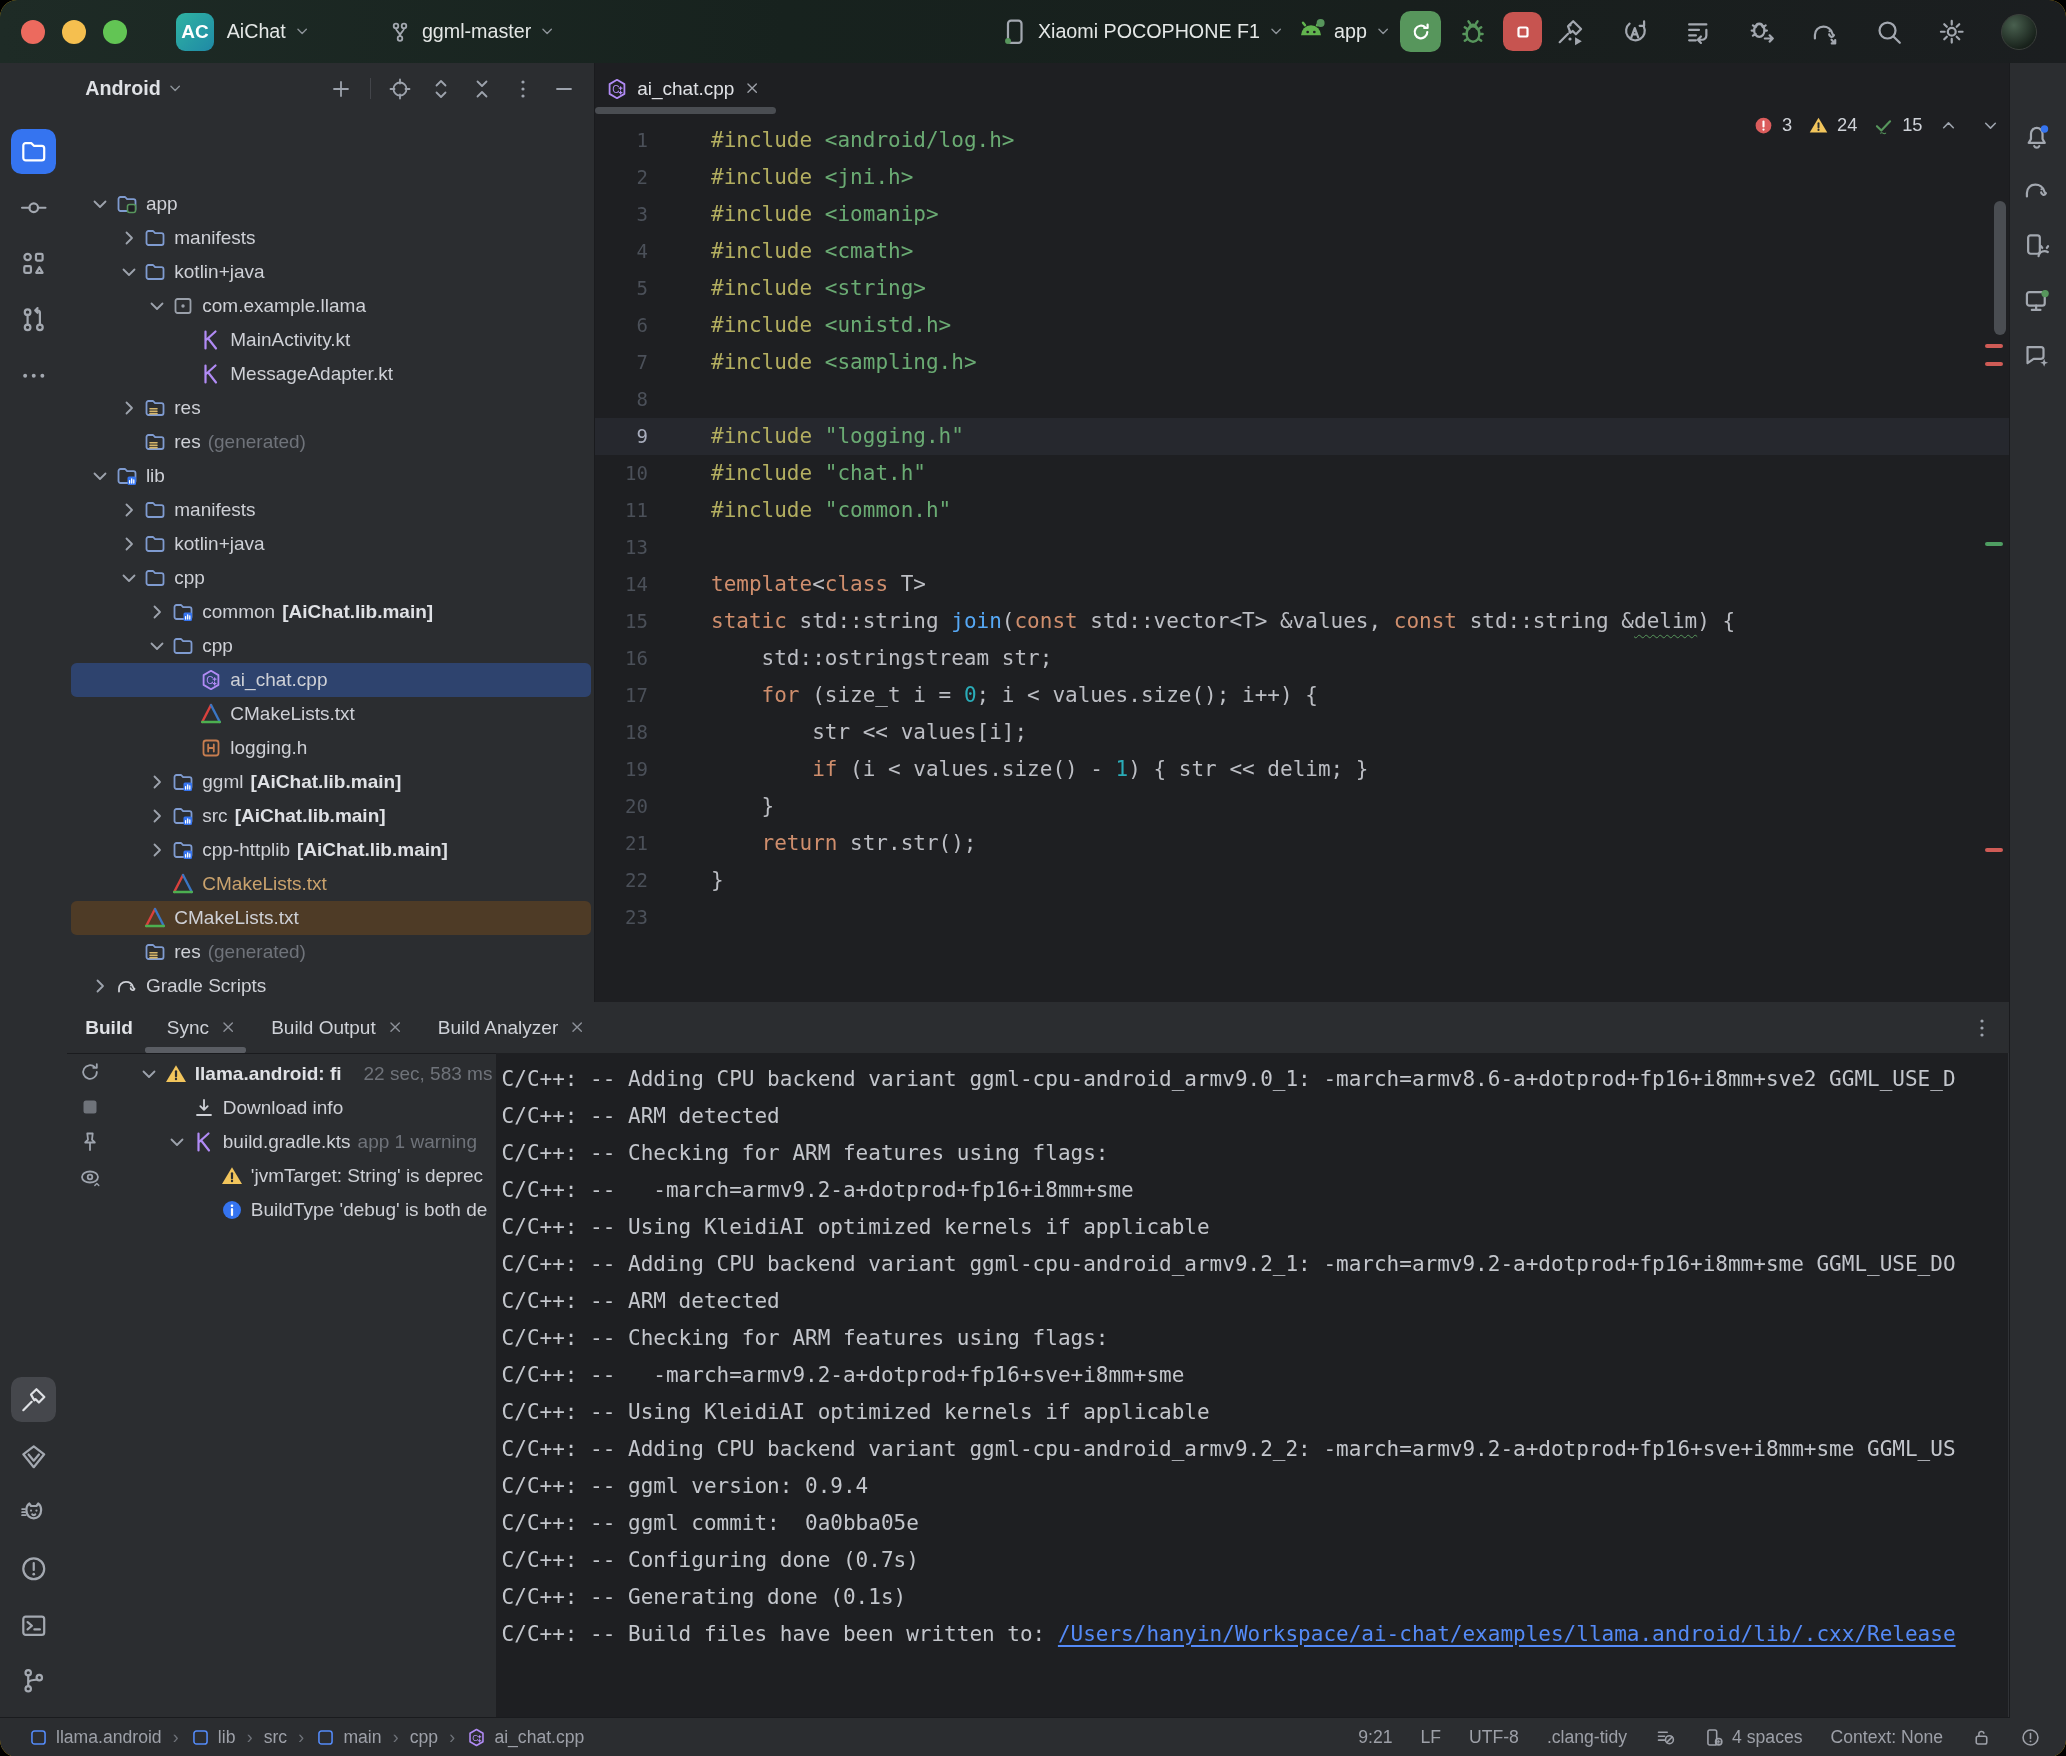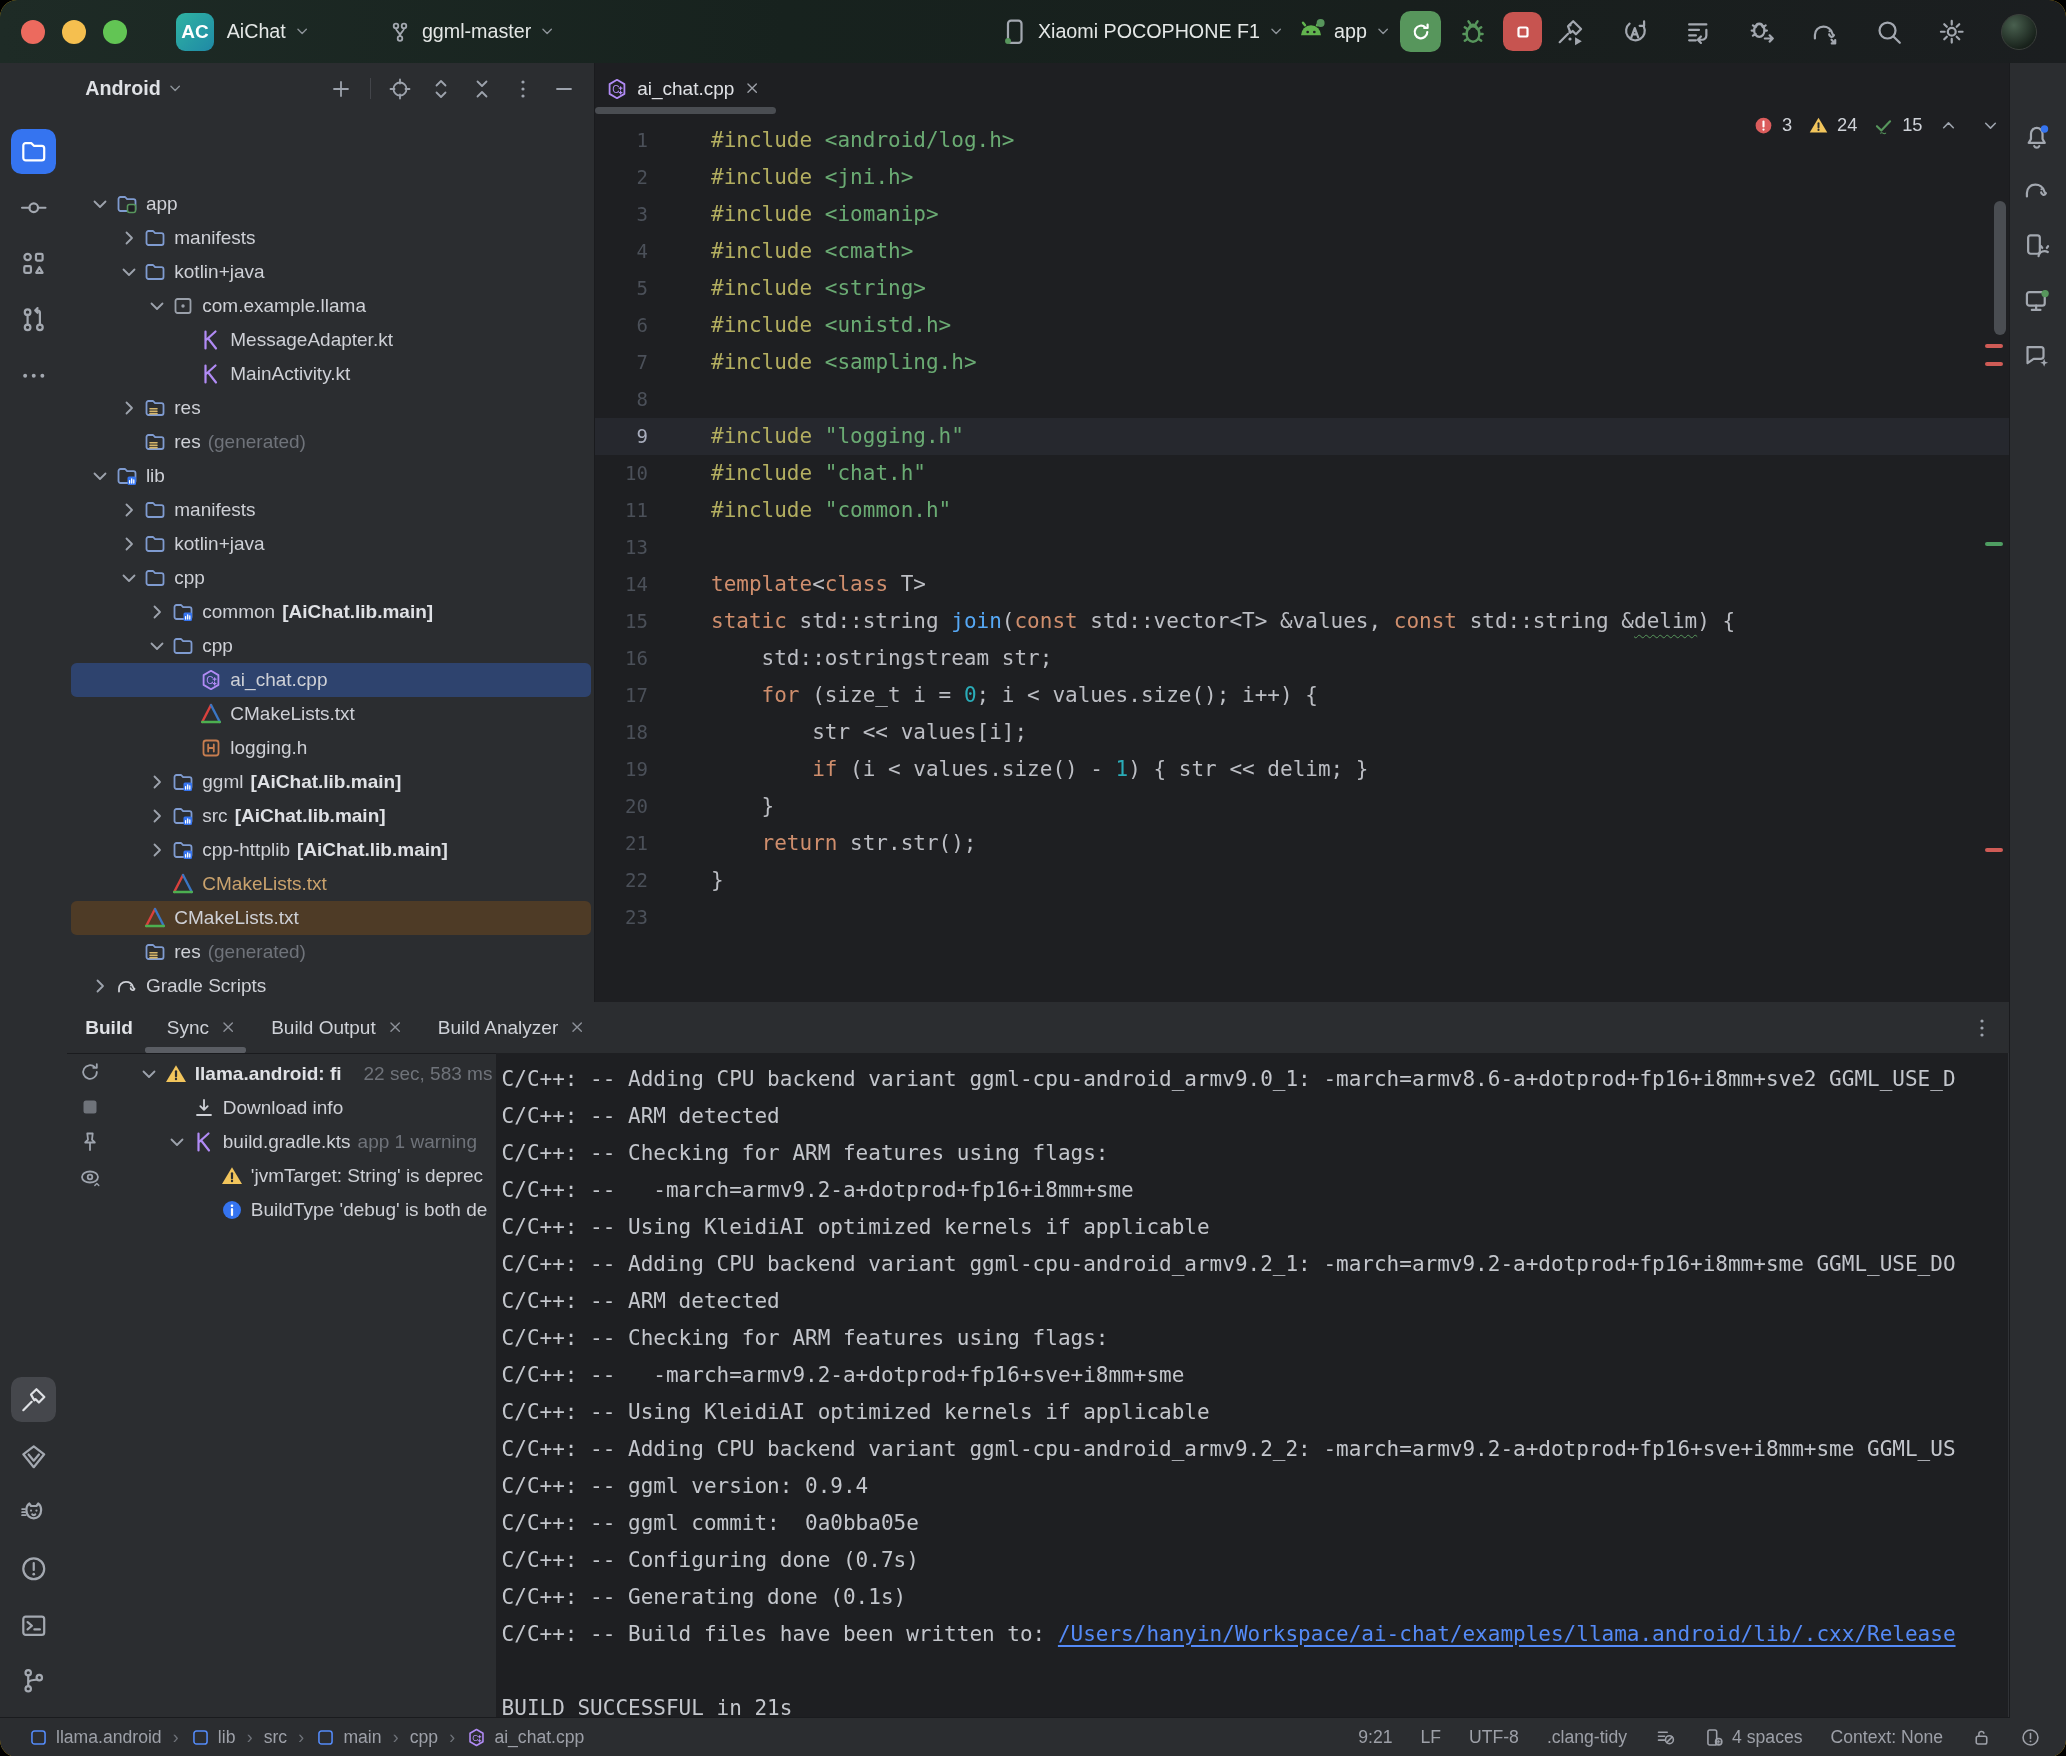--- a/index.html
+++ b/index.html
@@ -468,30 +468,30 @@
           </span>
           <span class="tlabel">com.example.llama</span>
         </div>
         <div class="trow" style="padding-left: 102px;">
           <span class="tch"></span>
           <span class="ic ">
             <svg viewBox="0 0 24 24">
               <path d="M6.5 3.5v17M6.5 12.5L16.5 3.5M9 10.3L17 20.5" stroke="#b18bf5" stroke-width="2.2"></path>
             </svg>
           </span>
-          <span class="tlabel">MessageAdapter.kt</span>
+          <span class="tlabel">MainActivity.kt</span>
         </div>
         <div class="trow" style="padding-left: 102px;">
           <span class="tch"></span>
           <span class="ic ">
             <svg viewBox="0 0 24 24">
               <path d="M6.5 3.5v17M6.5 12.5L16.5 3.5M9 10.3L17 20.5" stroke="#b18bf5" stroke-width="2.2"></path>
             </svg>
           </span>
-          <span class="tlabel">MainActivity.kt</span>
+          <span class="tlabel">MessageAdapter.kt</span>
         </div>
         <div class="trow" style="padding-left: 46px;">
           <span class="tch">
             <svg viewBox="0 0 24 24">
               <path d="M9.5 6.5L15 12l-5.5 5.5"></path>
             </svg>
           </span>
           <span class="ic ">
             <svg viewBox="0 0 24 24">
               <path d="M3.5 7c0-1.1.9-2 2-2h4.6l2 2.2h6.4c1.1 0 2 .9 2 2V17c0 1.1-.9 2-2 2h-13c-1.1 0-2-.9-2-2z" stroke="#7f9bd0"></path>
@@ -962,21 +962,20 @@
           <div class="conline"><span>C/C++: -- Checking for ARM features using flags:</span></div>
           <div class="conline"><span>C/C++: --   -march=armv9.2-a+dotprod+fp16+sve+i8mm+sme</span></div>
           <div class="conline"><span>C/C++: -- Using KleidiAI optimized kernels if applicable</span></div>
           <div class="conline"><span>C/C++: -- Adding CPU backend variant ggml-cpu-android_armv9.2_2: -march=armv9.2-a+dotprod+fp16+sve+i8mm+sme GGML_US</span></div>
           <div class="conline"><span>C/C++: -- ggml version: 0.9.4</span></div>
           <div class="conline"><span>C/C++: -- ggml commit:  0a0bba05e</span></div>
           <div class="conline"><span>C/C++: -- Configuring done (0.7s)</span></div>
           <div class="conline"><span>C/C++: -- Generating done (0.1s)</span></div>
           <div class="conline"><span>C/C++: -- Build files have been written to: </span><span class="c-link">/Users/hanyin/Workspace/ai-chat/examples/llama.android/lib/.cxx/Release</span></div>
           <div class="conline"></div>
-          <div class="conline"><span>BUILD SUCCESSFUL in 21s</span></div>
         </div>
     </div>
     <div class="condiv"></div>
     <div class="contools">
       <span class="ic s34">
           <svg viewBox="0 0 24 24">
             <path d="M4 6h16M4 11h9M4 16h5.5"></path>
             <path d="M16.5 11a3 3 0 010 6h-4M12.5 17l2.2-2.2M12.5 17l2.2 2.2"></path>
           </svg>
         </span>

